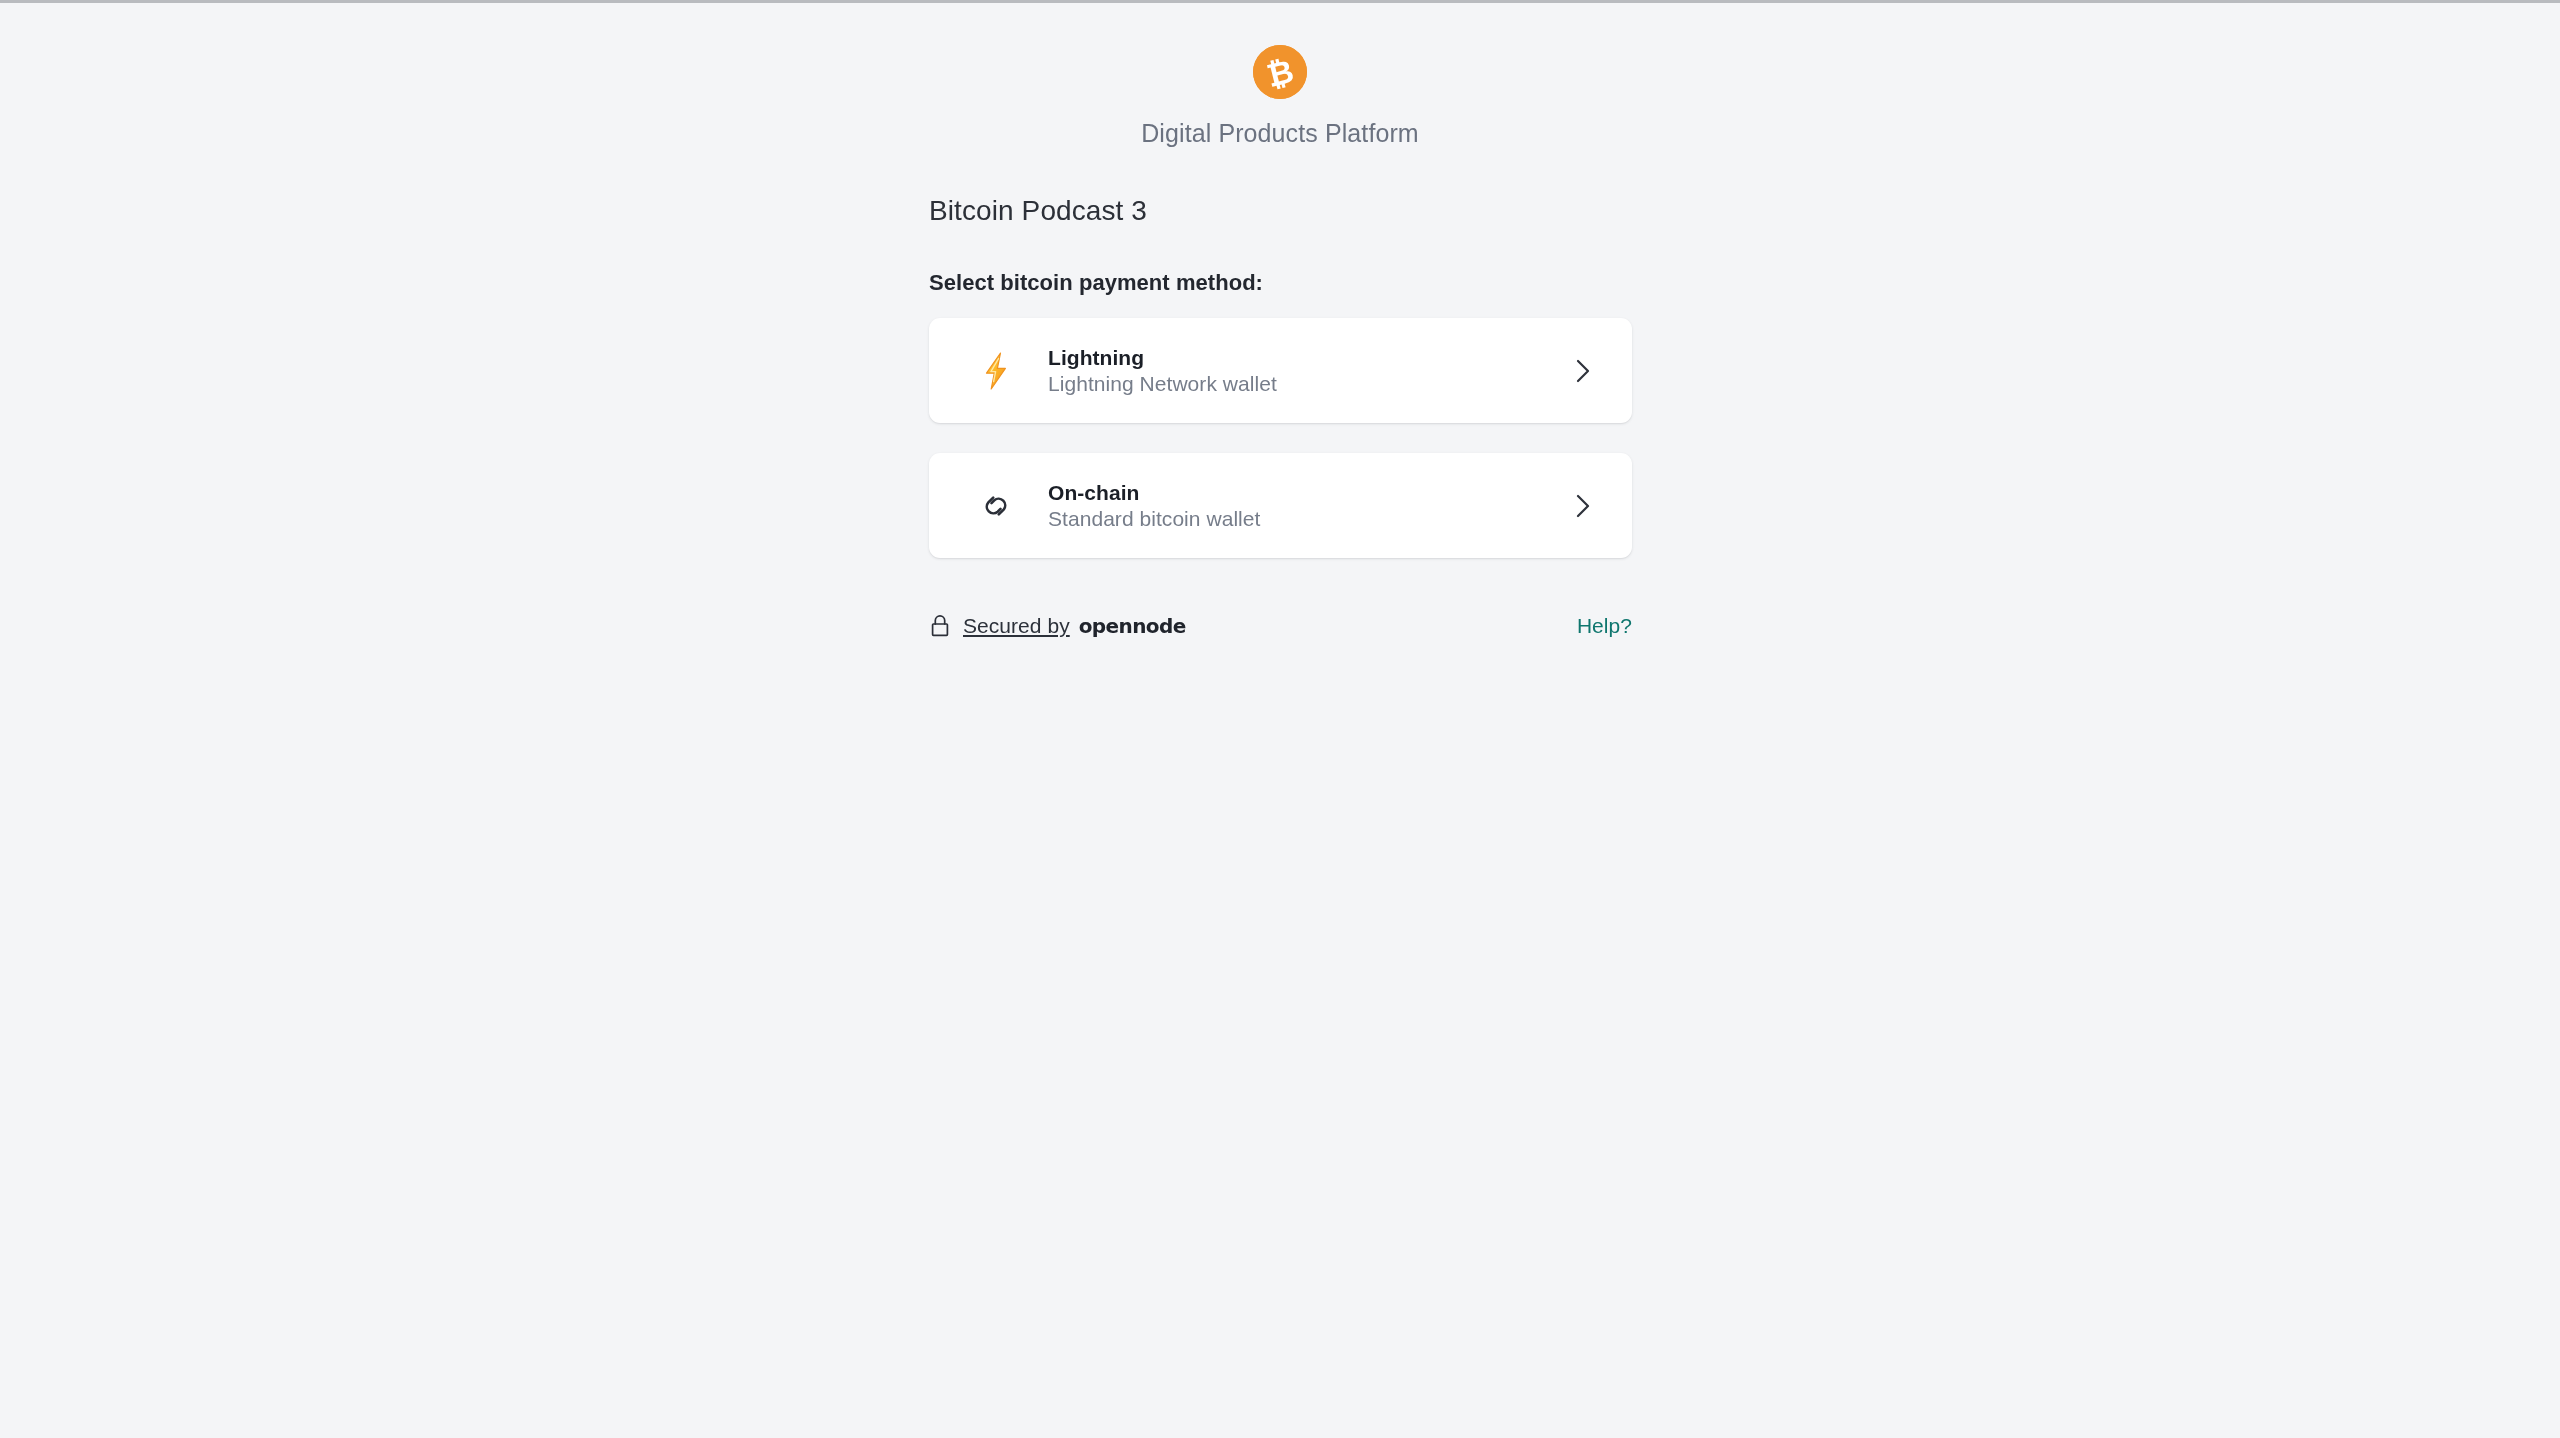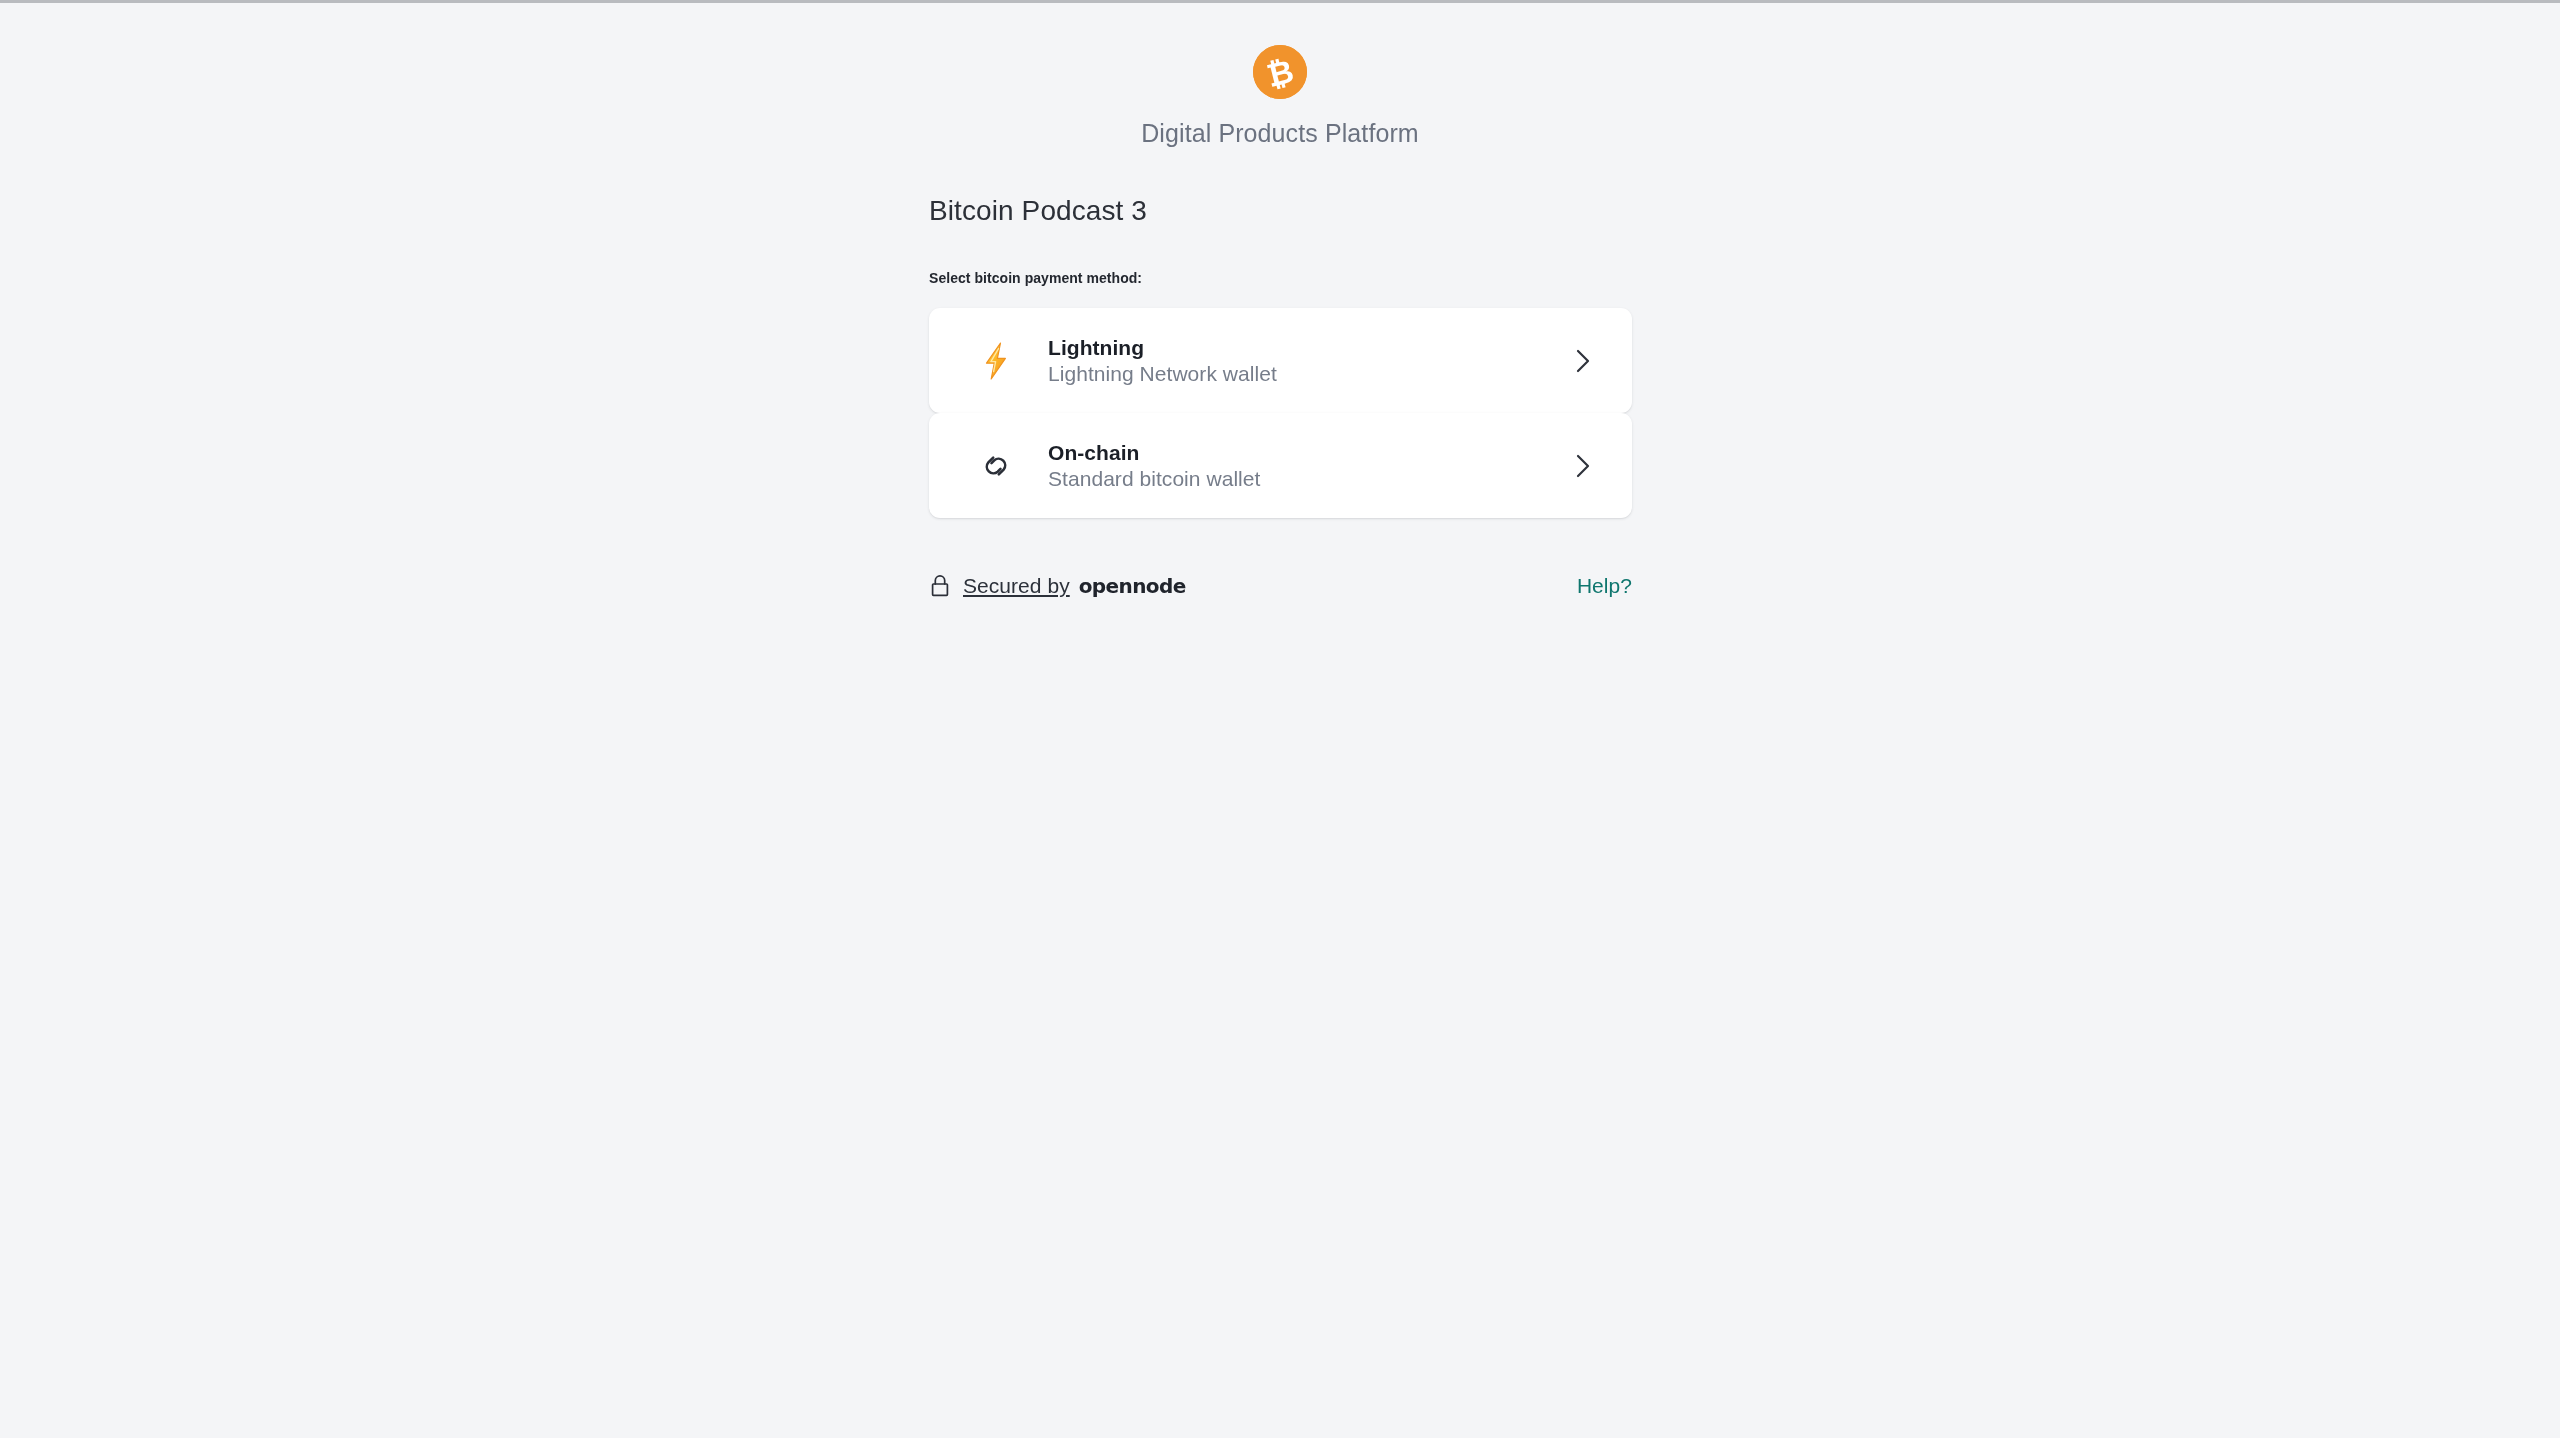--- a/index.html
+++ b/index.html
@@ -65,31 +65,32 @@
   .product-title {
     margin-top: 47px;
     font-size: 28px;
     font-weight: 400;
     color: #2c3038;
     letter-spacing: 0.1px;
   }
 
   .section-label {
     margin-top: 43px;
-    font-size: 14px;
+    font-size: 22px;
     font-weight: 700;
     color: #23272f;
     letter-spacing: 0.05px;
   }
 
   
   .methods {
     margin-top: 22px;
     display: flex;
     flex-direction: column;
+    gap: 30px;
   }
 
   .method-card {
     position: relative;
     height: 105px;
     background: #ffffff;
     border-radius: 11px;
     box-shadow: 0 1px 3px rgba(23, 28, 38, 0.10),
                 0 1px 1px rgba(23, 28, 38, 0.04);
     display: flex;

